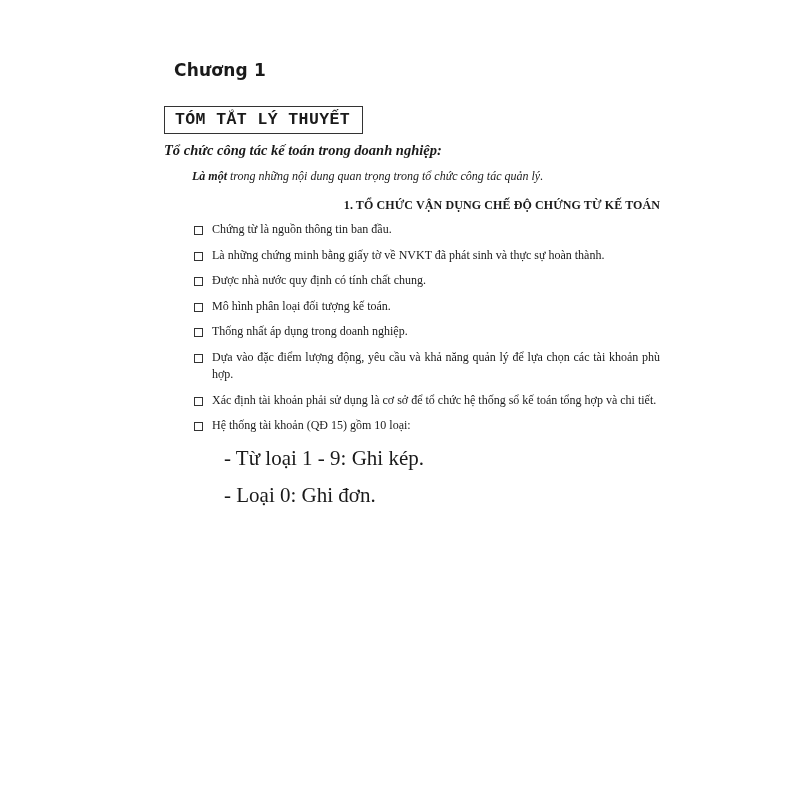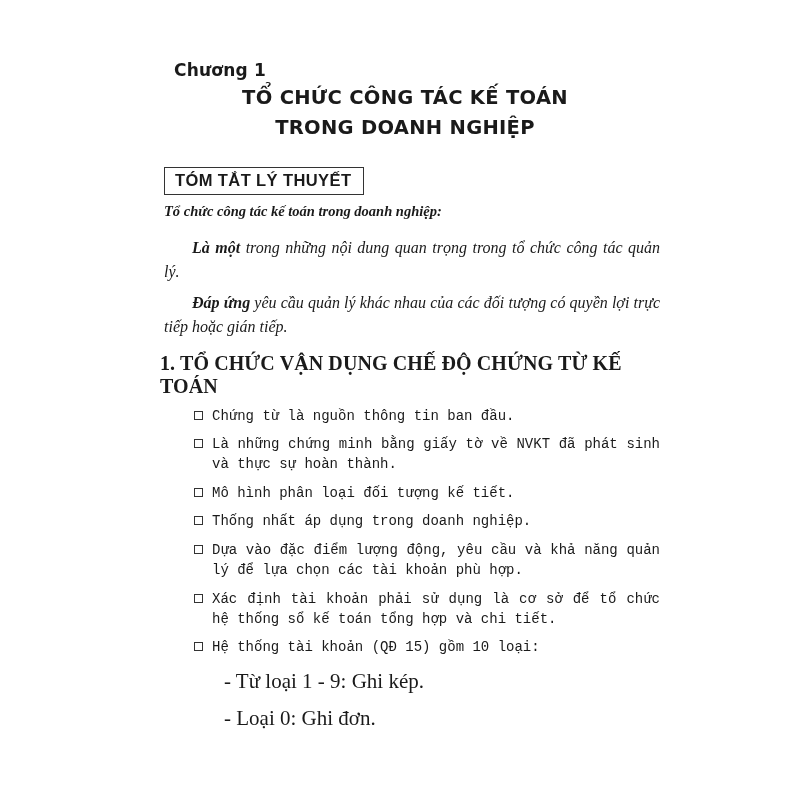--- a/index.html
+++ b/index.html
@@ -45,65 +45,65 @@
   }
   .title-line-2 {
     margin-top: 2px;
   }
   
   .summary-box {
     display: inline-block;
     margin: 24px 0 0 14px;
     padding: 3px 12px 4px 10px;
     border: 1.3px solid #333;
-    font-family: Liberation Sans, sans-serif;
+    font-family: Liberation Mono, monospace;
     font-weight: bold;
     font-size: 16.5px;
     letter-spacing: 0.4px;
     text-align: right;
   }
   
   .intro-lead {
-    margin: 8px 0 16px 14px;
+    margin: 8px 0 8px 14px;
     font-weight: bold;
     font-style: italic;
     font-size: 14.5px;
   }
   .para {
     margin: 7px 0 0 14px;
     text-indent: 28px;
     font-style: italic;
-    font-size: 16px;
+    font-size: 12px;
     line-height: 1.5;
     text-align: justify;
   }
   .para b {
     font-weight: bold;
   }
   
   .section-head {
     margin: 13px 0 0 10px;
     font-weight: bold;
-    font-size: 20px;
+    font-size: 12px;
     letter-spacing: 0.1px;
+    text-align: right;
   }
   
   ul.bullets {
     list-style: none;
     margin: 8px 0 0 0;
     padding: 0 0 0 44px;
   }
   ul.bullets li {
     position: relative;
     margin: 0 0 8px 0;
-    font-size: 14px;
+    font-size: 12px;
     line-height: 1.46;
     text-align: justify;
     padding-left: 18px;
-    font-family: Liberation Mono, monospace;
   }
   ul.bullets li .sq {
     position: absolute;
     left: 0;
     top: 5px;
     width: 7px;
     height: 7px;
     border: 1px solid #333;
     background: #fff;
   }
@@ -115,43 +115,37 @@
   }
 </style>
 </head>
 <body>
 
 <div class="page">
   <div class="page-inner">
 
     <div class="chapter-line">Chương 1</div>
 
-    <div class="title-block">
-      <div>TỔ CHỨC CÔNG TÁC KẾ TOÁN</div>
-      <div class="title-line-2">TRONG DOANH NGHIỆP</div>
-    </div>
 
     <div class="summary-box">TÓM TẮT LÝ THUYẾT</div>
 
     <div class="intro-lead">Tổ chức công tác kế toán trong doanh nghiệp:</div>
 
     <div class="para">
       <b>Là một</b><span> trong những nội dung quan trọng trong tổ chức công tác quản lý.</span>
     </div>
-    <div class="para">
-      <b>Đáp ứng</b><span> yêu cầu quản lý khác nhau của các đối tượng có quyền lợi trực tiếp hoặc gián tiếp.</span>
-    </div>
 
     <div class="section-head">1. TỔ CHỨC VẬN DỤNG CHẾ ĐỘ CHỨNG TỪ KẾ TOÁN</div>
 
     <ul class="bullets">
       <li><span class="sq"></span><span>Chứng từ là nguồn thông tin ban đầu.</span></li>
       <li><span class="sq"></span><span>Là những chứng minh bằng giấy tờ về NVKT đã phát sinh và thực sự hoàn thành.</span></li>
+      <li><span class="sq"></span><span>Được nhà nước quy định có tính chất chung.</span></li>
       <li><span class="sq"></span></li>
-      <li><span class="sq"></span><span>Mô hình phân loại đối tượng kế tiết.</span></li>
+      <li><span class="sq"></span><span>Mô hình phân loại đối tượng kế toán.</span></li>
       <li><span class="sq"></span><span>Thống nhất áp dụng trong doanh nghiệp.</span></li>
       <li><span class="sq"></span><span>Dựa vào đặc điểm lượng động, yêu cầu và khả năng quản lý để lựa chọn các tài khoản phù hợp.</span></li>
       <li><span class="sq"></span><span>Xác định tài khoản phải sử dụng là cơ sở để tổ chức hệ thống sổ kế toán tổng hợp và chi tiết.</span></li>
       <li><span class="sq"></span><span>Hệ thống tài khoản (QĐ 15) gồm 10 loại:</span></li>
     </ul>
 
     <div class="sub-item">- Từ loại 1 - 9: Ghi kép.</div>
     <div class="sub-item">- Loại 0: Ghi đơn.</div>
 
     

